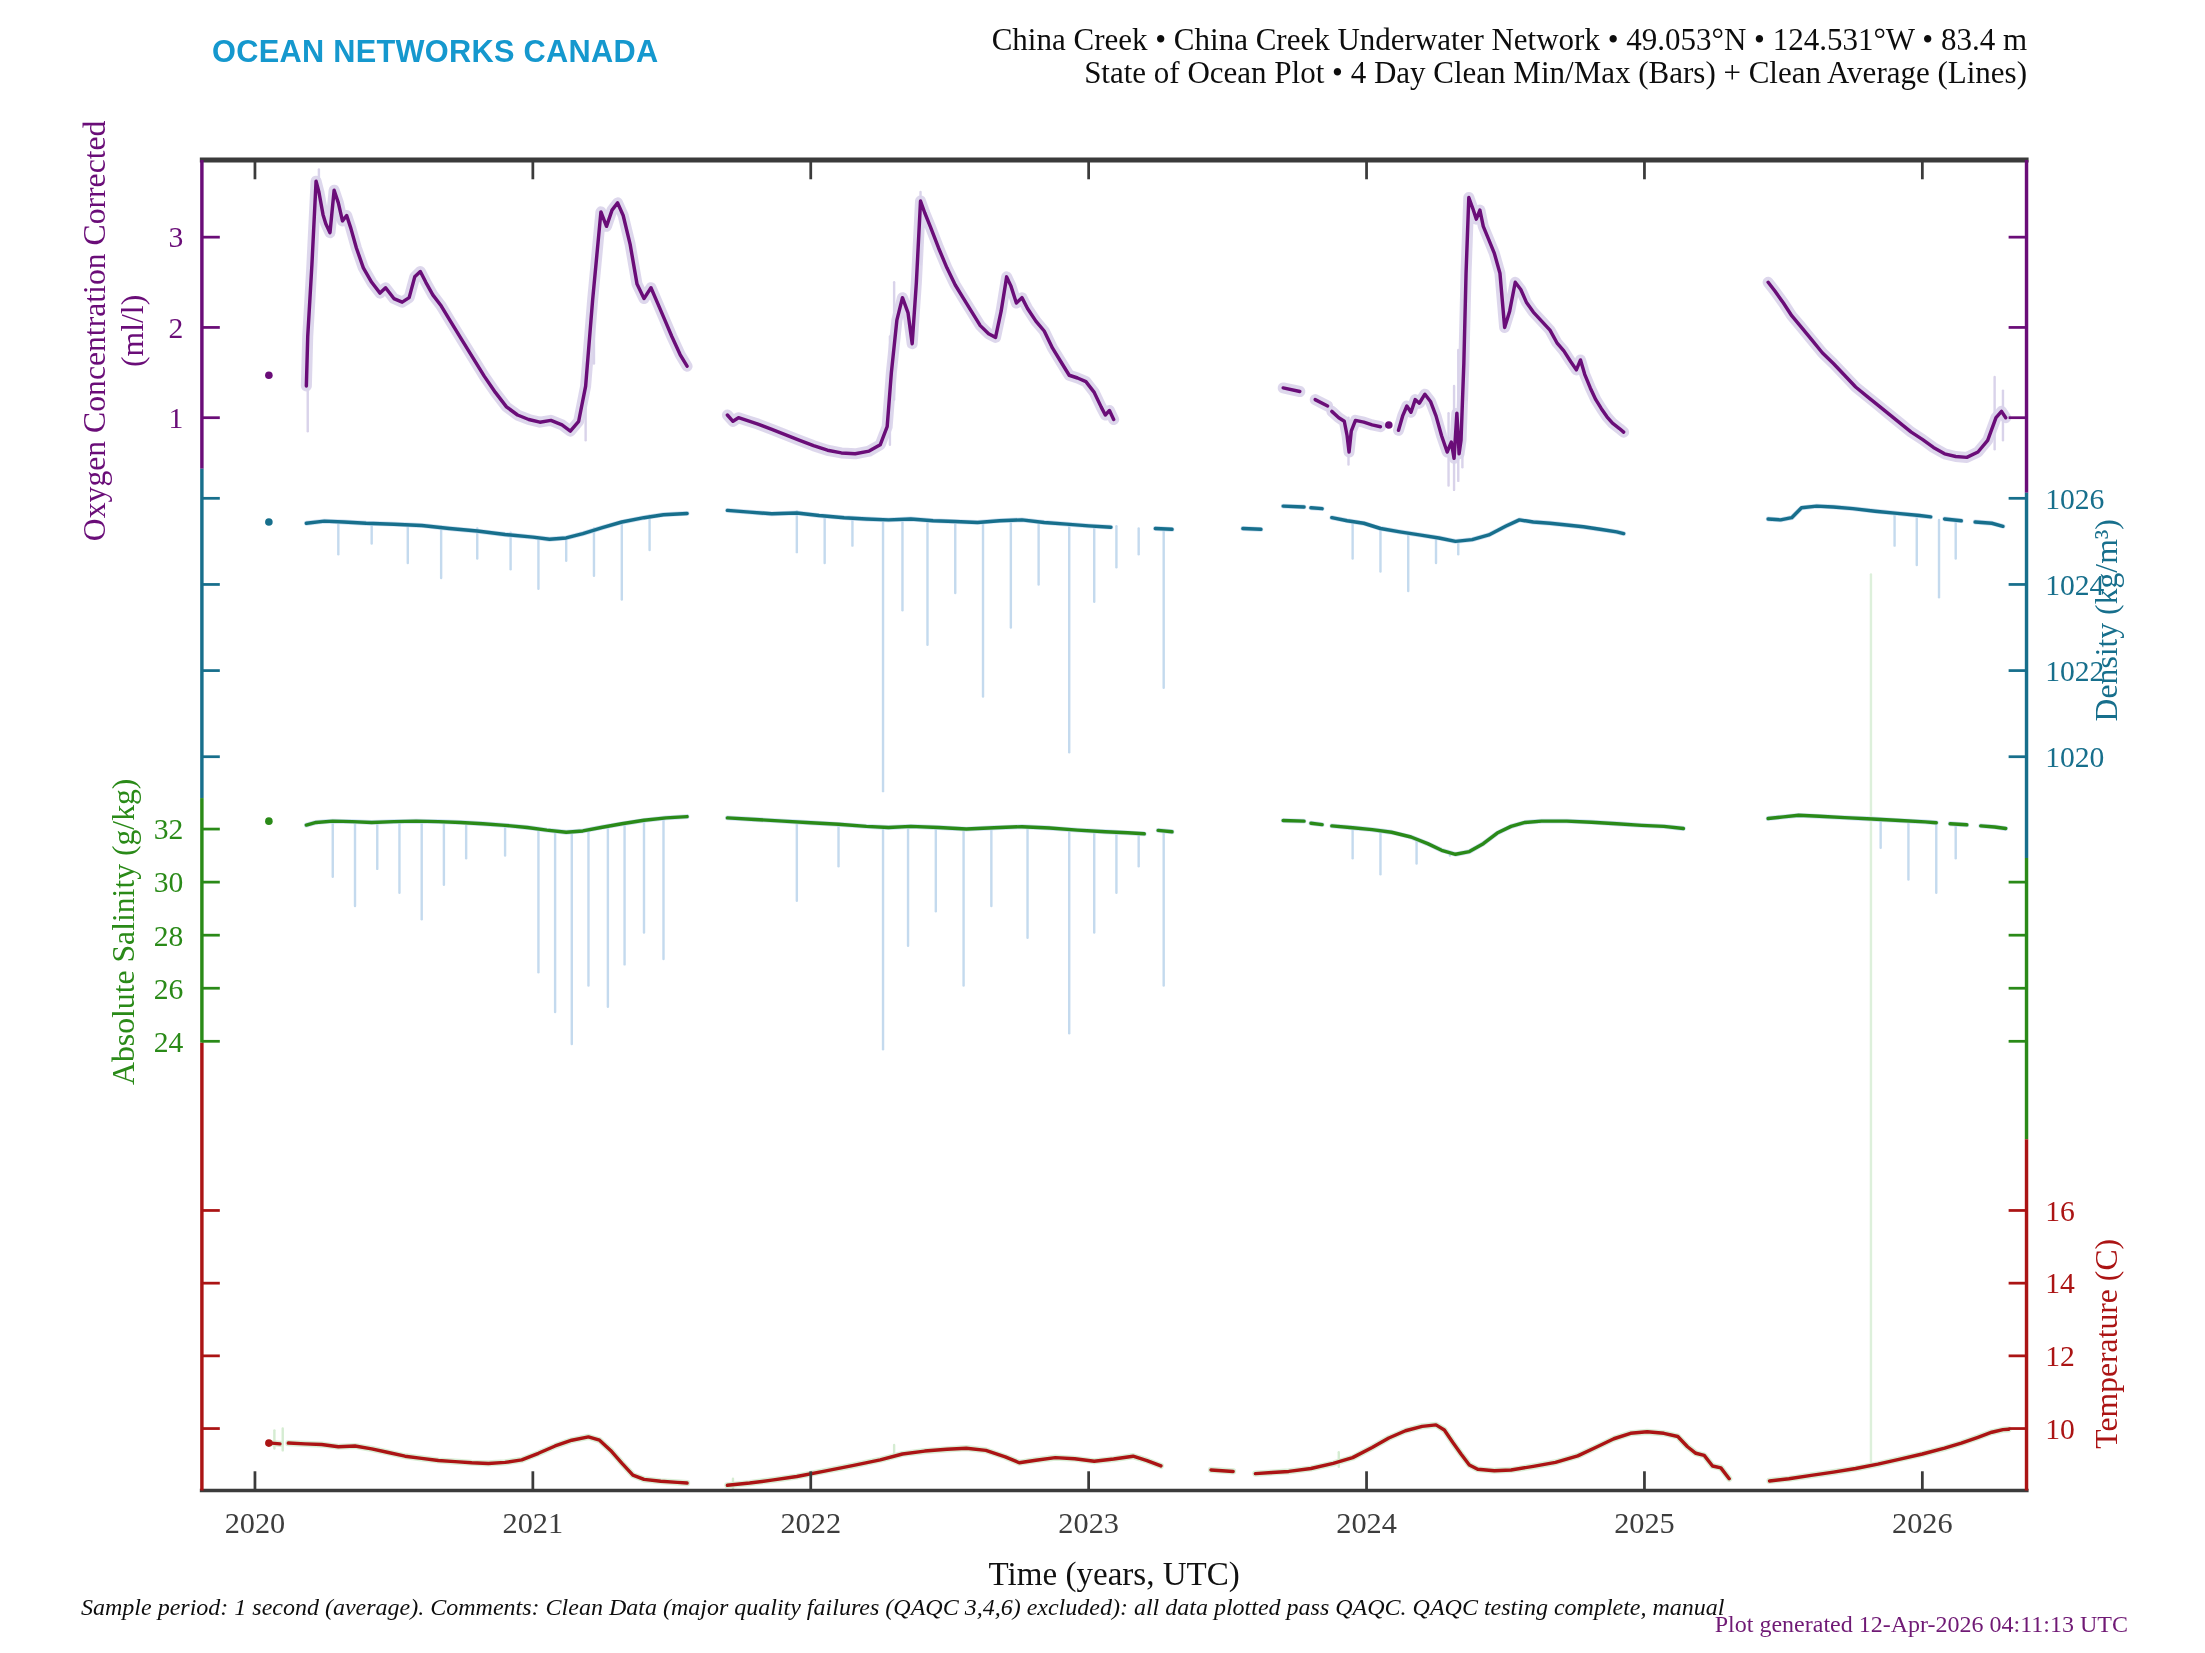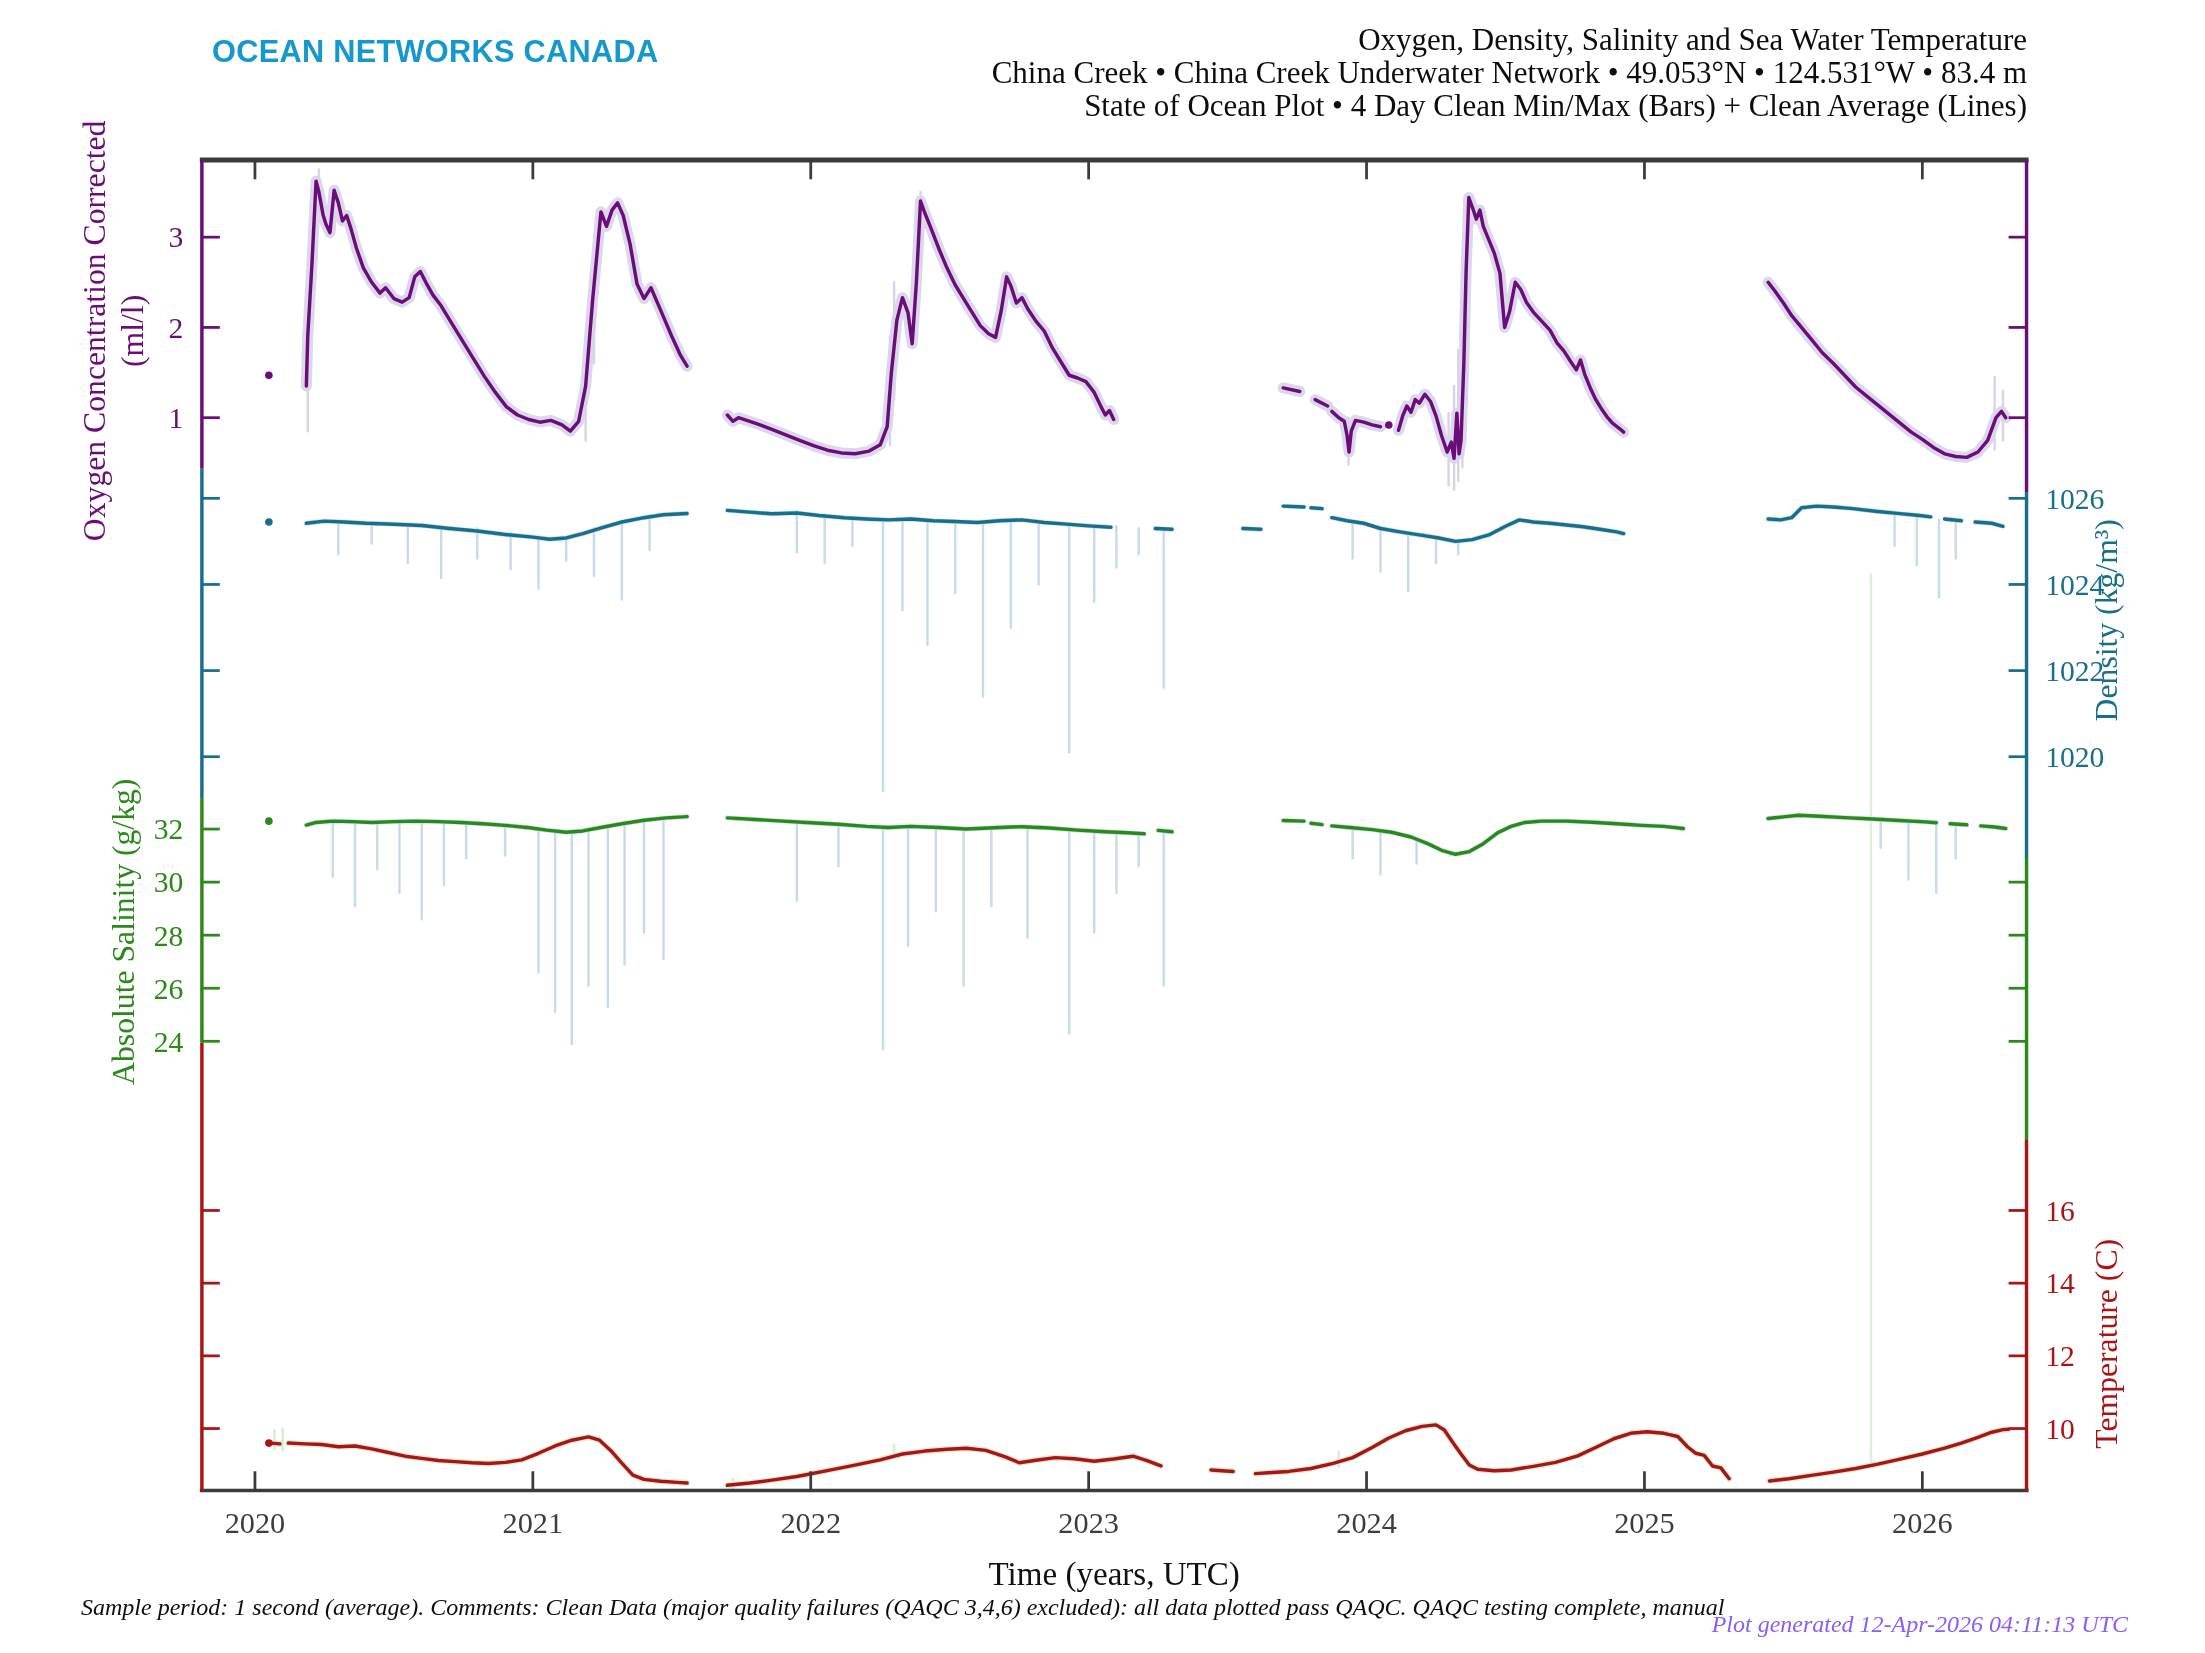--- a/index.html
+++ b/index.html
@@ -2,30 +2,29 @@
 <html style="font-size:11px"><head>
 <meta charset="utf-8">
 <style>
   html,body{margin:0;padding:0;background:#ffffff;}
   body{width:2205px;height:1654px;position:relative;font-family:"Liberation Serif",serif;overflow:hidden;}
   .abs{position:absolute;}
   #logo{left:212px;top:33px;font-family:"Liberation Sans",sans-serif;font-weight:700;
         font-size:32px;color:#1598ce;letter-spacing:0.3px;transform:scaleX(.96);transform-origin:left;}
   #titleblock{right:178px;top:23.4px;text-align:right;font-size:31px;line-height:33px;color:#0d0d0d;}
   #footnote{left:81px;top:1593px;font-size:24px;line-height:29px;color:#0d0d0d;font-style:italic;}
-  #generated{right:77px;top:1611px;font-size:24px;font-style:italic;color:#8b5cf6;}
+  #generated{right:77px;top:1611px;font-size:24px;color:#701a75;}
   svg text{font-family:"Liberation Serif",serif;}
 </style>
 </head>
 <body>
 
 <div id="logo" class="abs">OCEAN NETWORKS CANADA</div>
 
 <div id="titleblock" class="abs">
-  <div>Oxygen, Density, Salinity and Sea Water Temperature</div>
   <div>China Creek • China Creek Underwater Network • 49.053°N • 124.531°W • 83.4 m</div>
   <div>State of Ocean Plot • 4 Day Clean Min/Max (Bars) + Clean Average (Lines)</div>
 </div>
 
 <svg id="chart" class="abs" style="left:0;top:0" width="2205" height="1654" viewBox="0 0 3200 2400">
     <polyline fill="none" stroke-linejoin="round" stroke-linecap="round" points="444.6,560.1 446.6,488.1 452.7,383.3 458.7,262.8 462.8,278.5 468.8,311.3 472.8,324.4 478.9,337.5 484.9,275.9 491.0,294.2 497.0,320.4 503.1,312.6 509.1,330.9 517.2,359.7 527.3,388.5 539.4,409.5 551.5,425.2 559.6,417.4 571.6,433.1 583.7,438.3 593.8,431.8 601.9,401.6 610.0,393.8 618.0,409.5 628.1,427.8 640.2,443.6 654.3,467.1 670.5,493.3 686.6,519.5 702.7,545.7 718.9,569.3 735.0,590.3 751.1,602.1 767.3,608.6 783.4,612.5 799.5,609.9 815.6,616.5 827.7,625.6 839.8,611.2 849.9,560.1 860.0,435.7 872.1,307.3 880.2,328.3 888.2,304.7 896.3,294.2 904.4,312.6 914.5,354.5 924.5,412.1 934.6,433.1 944.7,417.4 954.8,440.9 964.9,464.5 975.0,488.1 987.0,514.3 997.1,531.3" stroke="#d9d3ea" stroke-width="16" opacity="0.9"></polyline>
     <polyline fill="none" stroke-linejoin="round" stroke-linecap="round" points="1055.6,602.1 1063.7,611.2 1071.7,606.0 1083.8,609.9 1100.0,615.2 1120.1,623.0 1140.3,630.9 1160.5,638.8 1180.6,646.6 1200.8,653.2 1221.0,657.1 1241.1,658.4 1261.3,654.5 1277.4,645.3 1287.5,619.1 1293.6,540.5 1301.6,464.5 1309.7,431.8 1317.8,454.0 1323.8,498.6 1329.9,409.5 1335.9,291.6 1342.0,308.6 1350.0,328.3 1362.1,359.7 1374.2,388.5 1386.3,413.4 1398.4,433.1 1410.5,452.7 1422.6,472.4 1434.7,484.2 1444.8,489.4 1452.9,451.4 1460.9,401.6 1467.0,414.7 1475.0,439.6 1483.1,431.8 1491.2,447.5 1503.3,465.8 1515.4,480.2 1527.5,505.1 1539.6,524.8 1551.7,544.4 1563.8,548.4 1575.9,553.6 1588.0,569.3 1598.0,590.3 1604.1,602.1 1610.1,595.5 1616.2,608.6" stroke="#d9d3ea" stroke-width="16" opacity="0.9"></polyline>
     <polyline fill="none" stroke-linejoin="round" stroke-linecap="round" points="1862.2,562.8 1886.4,568.0" stroke="#d9d3ea" stroke-width="16" opacity="0.9"></polyline>
     <polyline fill="none" stroke-linejoin="round" stroke-linecap="round" points="1908.6,579.8 1926.7,589.0" stroke="#d9d3ea" stroke-width="16" opacity="0.9"></polyline>
     <polyline fill="none" stroke-linejoin="round" stroke-linecap="round" points="1932.8,596.8 1942.9,606.0 1950.9,611.2 1955.0,632.2 1957.8,655.8 1961.0,625.6 1967.1,609.9 1979.2,612.5 1991.3,616.5 2003.4,619.1" stroke="#d9d3ea" stroke-width="16" opacity="0.9"></polyline>

